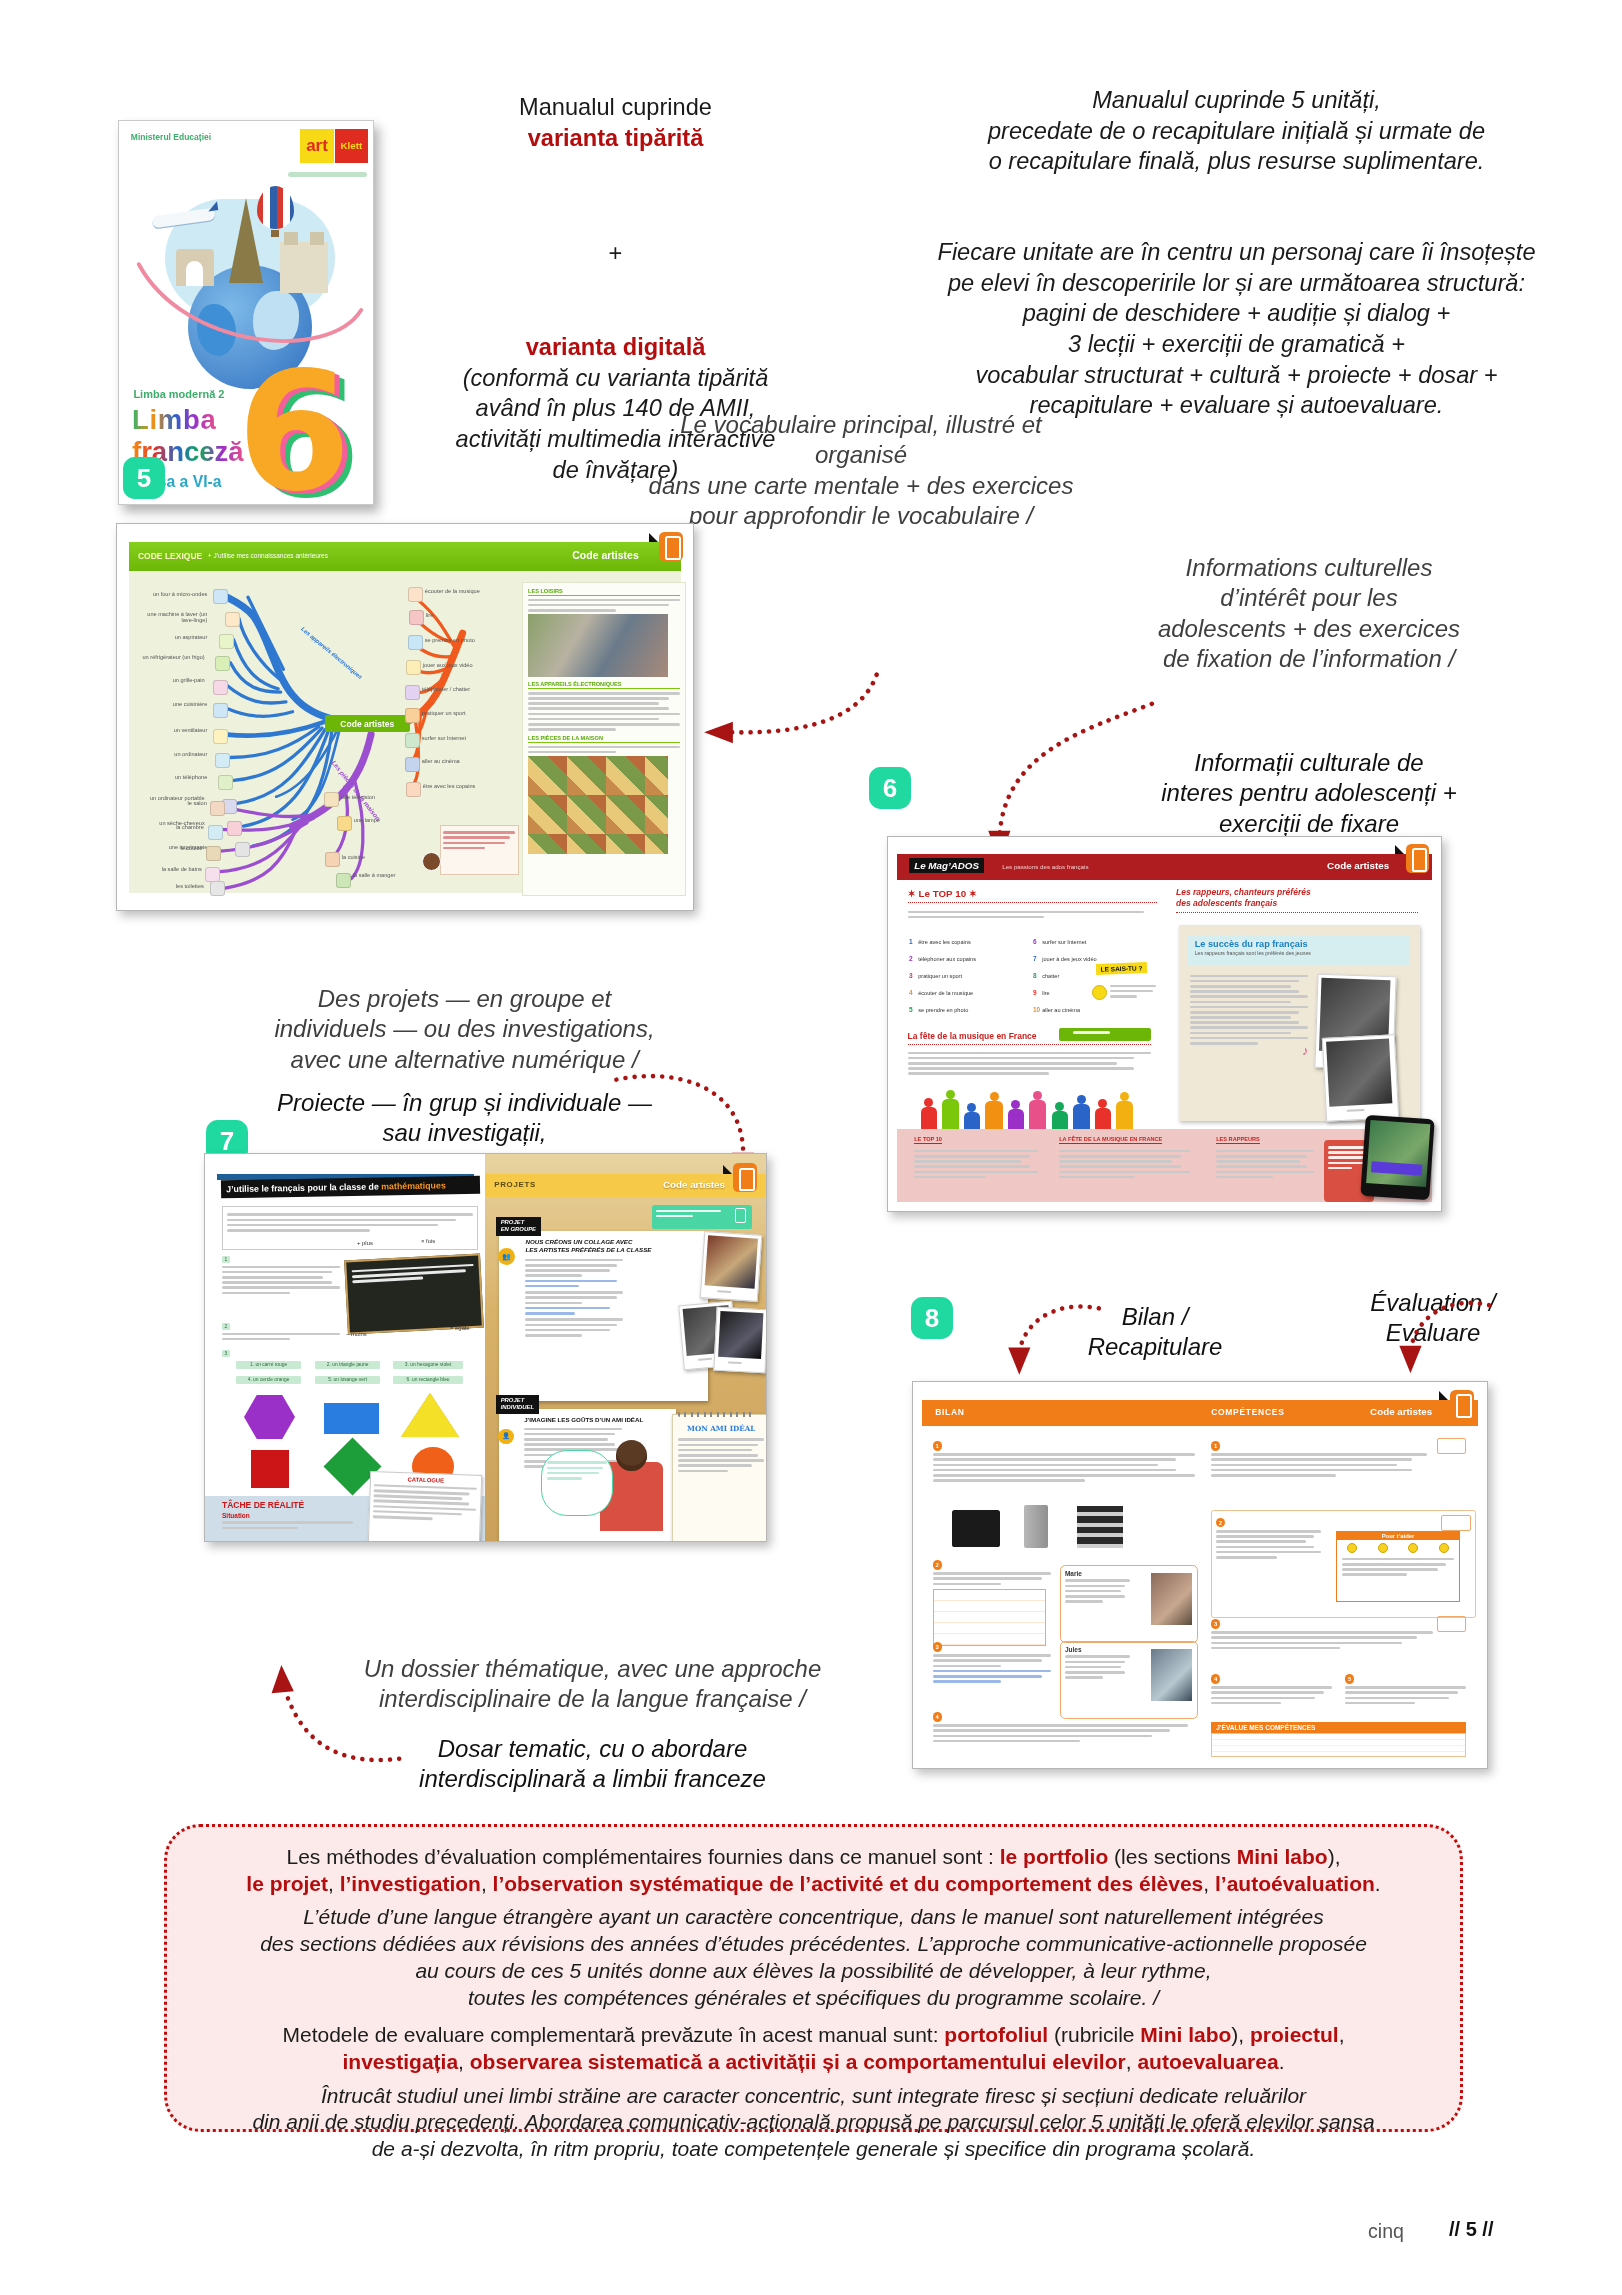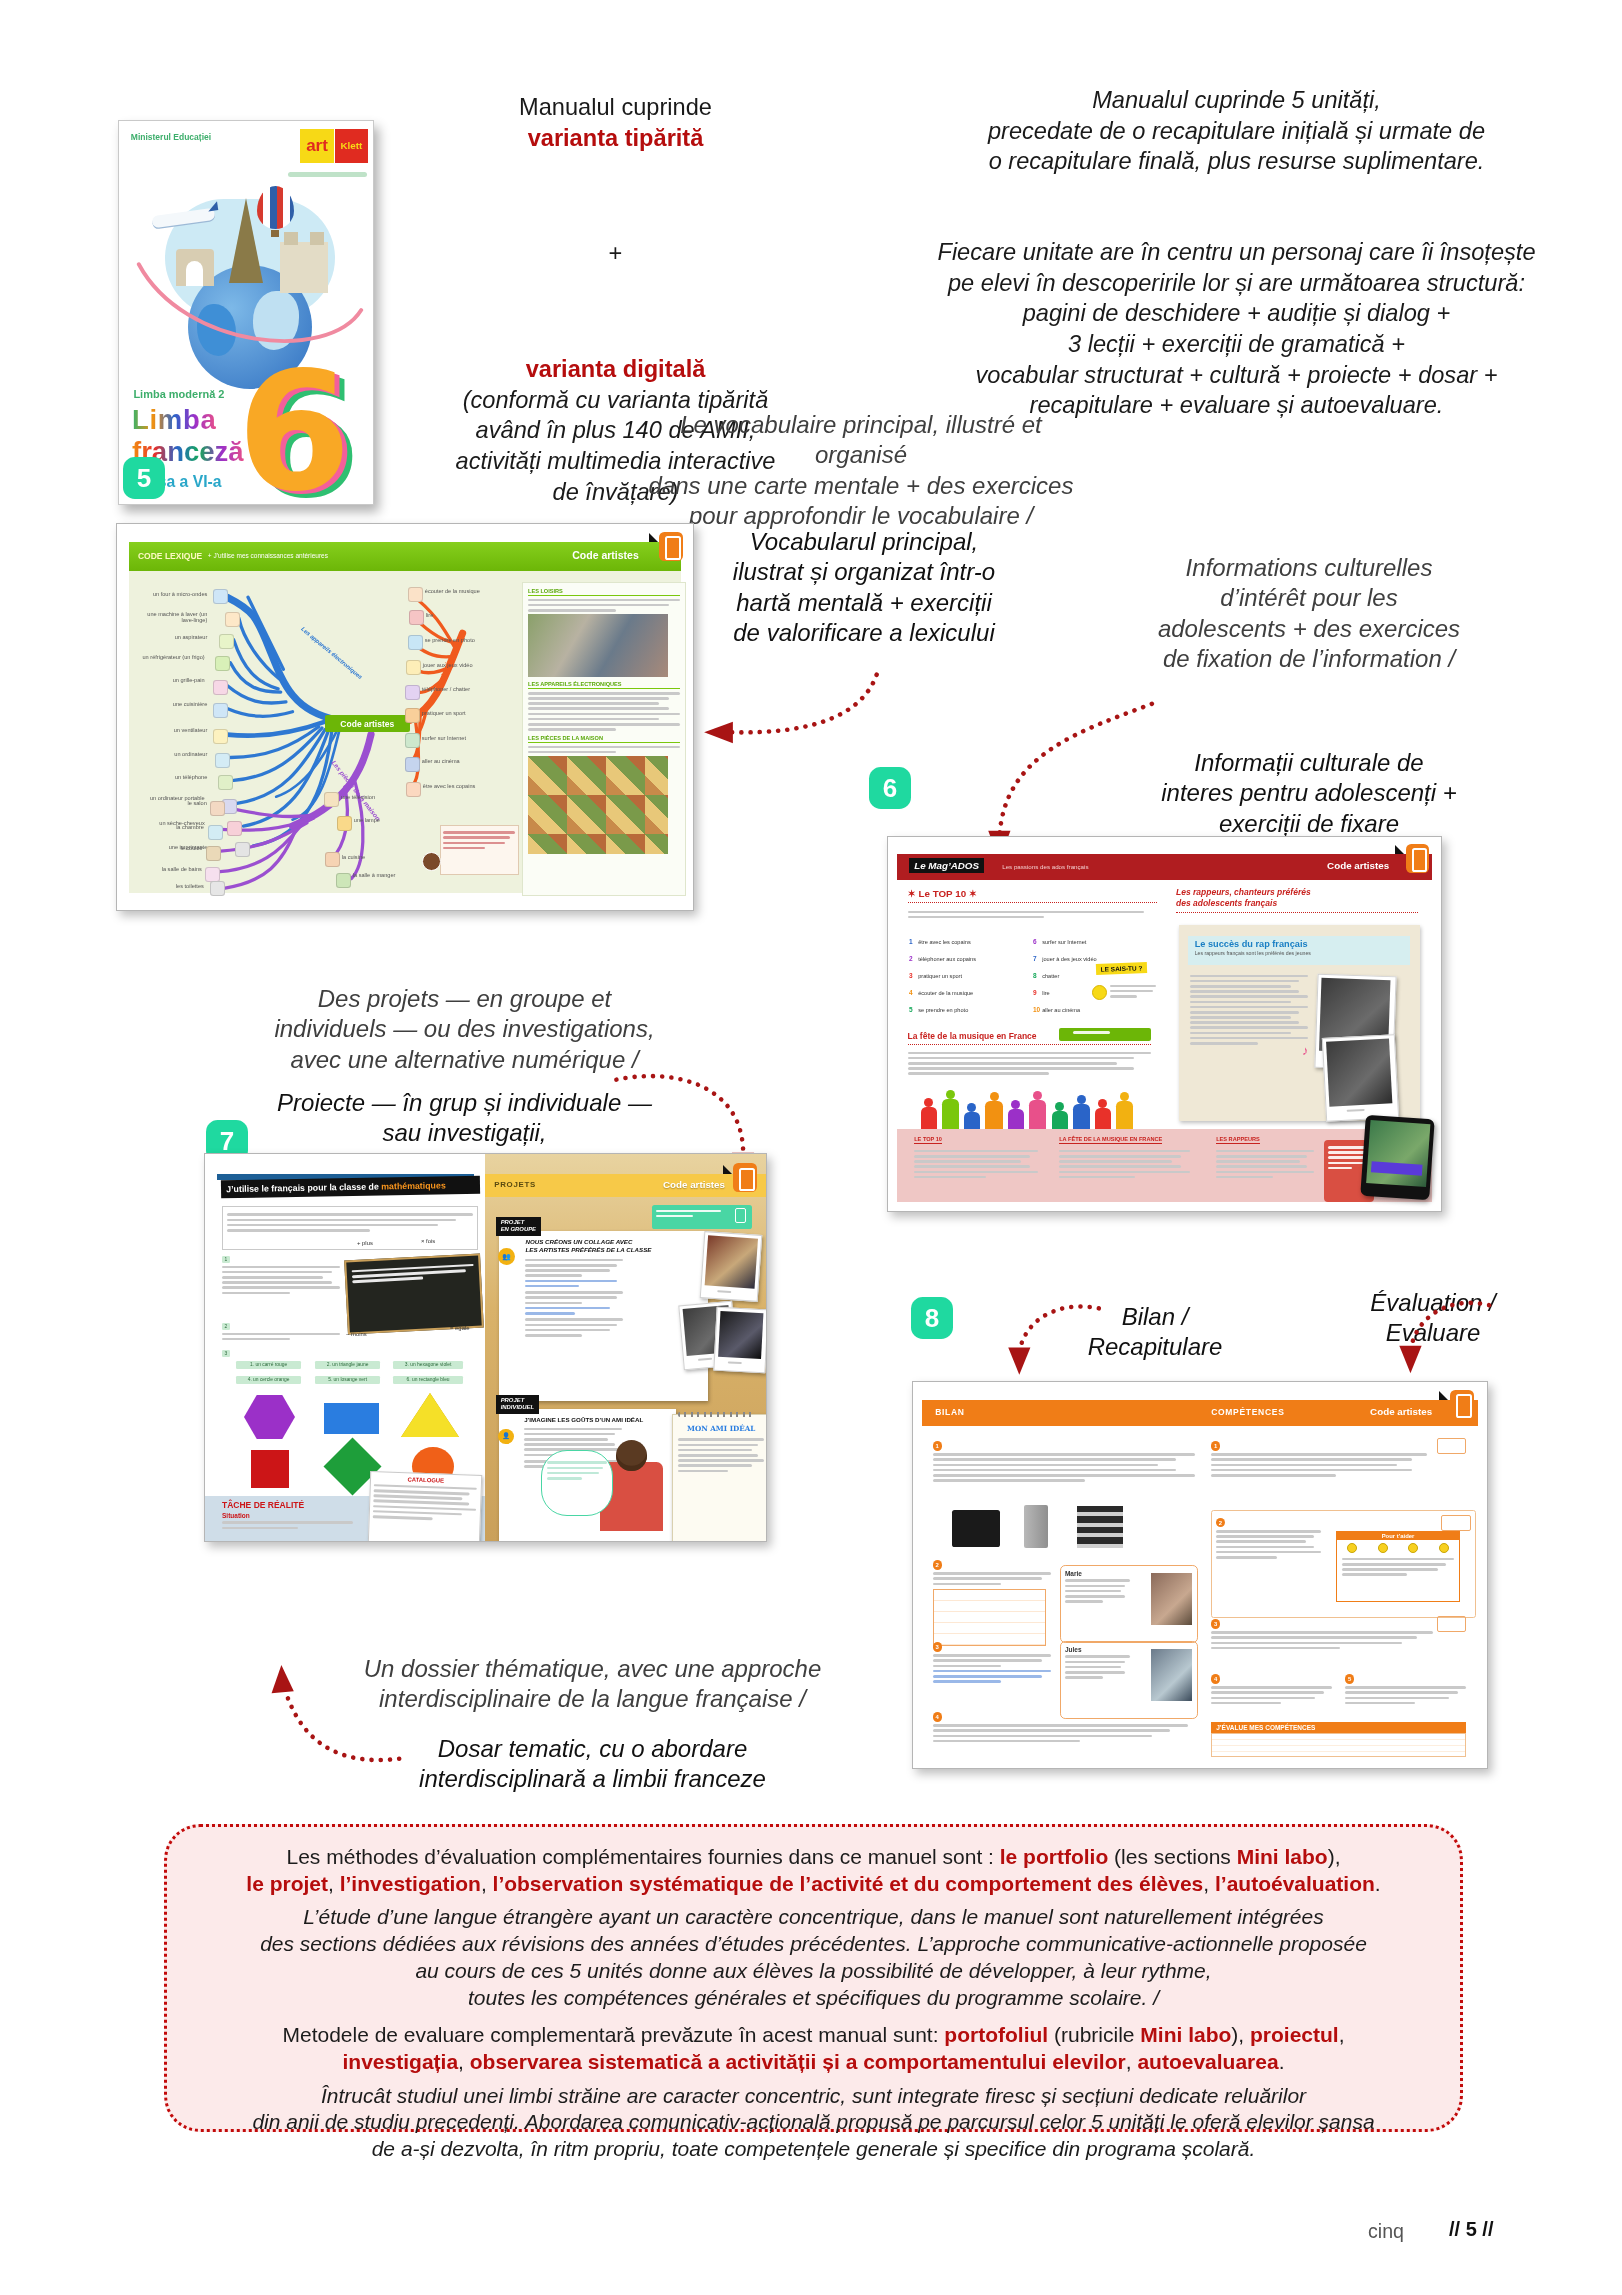--- a/index.html
+++ b/index.html
@@ -100,21 +100,21 @@
       <span class="six" style="right:11.8px; bottom:-18.3px; color:#2fbf71;">6</span>
       <span class="six" style="right:17px; bottom:-14.4px; color:#f45f9a;">6</span>
       <span class="six" style="right:22px; bottom:-10.5px; color:#f9a825;">6</span>
     </div>
   </div>
 
   <div class="abs center" style="left:393px; top:92px; width:445px;">
     <div class="intro">Manualul cuprinde</div>
     <div class="intro red-b">varianta tipărită</div>
     <div class="intro" style="margin-top:85px;">+</div>
-    <div class="intro red-b" style="margin-top:85px;">varianta digitală</div>
+    <div class="intro red-b" style="margin-top:63px;">varianta digitală</div>
     <div class="intro ml">(conformă cu varianta tipărită
 având în plus 140 de AMII,
 activități multimedia interactive
 de învățare)</div>
   </div>
 
   <div class="abs center" style="left:870px; top:85px; width:733px;">
     <div class="intro ml">Manualul cuprinde 5 unități,
 precedate de o recapitulare inițială și urmate de
 o recapitulare finală, plus resurse suplimentare.</div>
@@ -124,24 +124,20 @@
 3 lecții + exerciții de gramatică +
 vocabular structurat + cultură + proiecte + dosar +
 recapitulare + evaluare și autoevaluare.</div>
   </div>
 
   <div class="badge" style="left:123px; top:457px;">5</div>
 
   <div class="abs center fr-note ml" style="left:635px; top:410px; width:452px;">Le vocabulaire principal, illustré et organisé
 dans une carte mentale + des exercices
 pour approfondir le vocabulaire /</div>
-  <div class="abs center ro-note ml" style="left:661px; top:527px; width:406px;">Vocabularul principal,
-ilustrat și organizat într-o
-hartă mentală + exerciții
-de valorificare a lexicului</div>
 
   <svg class="abs dot-arrow" style="left:695px; top:664px;" width="196" height="92" viewBox="0 0 300 140">
     <path class="line" d="M278,16 C258,72 192,108 52,104"></path>
     <path class="head" d="M58,88 L14,104 L58,121 Z"></path>
   </svg>
 
   <section class="spread" style="left:116px; top:523px; width:576px; height:386px;">
     <div class="abs" style="left:11.8px; top:18.3px; width:552px; height:29px; background:linear-gradient(180deg,#86cf1d,#6cb607);">
       <span class="abs" style="left:9.2px; top:8.5px; color:#fdf9c4; font-weight:bold; font-size:8.5px;">CODE LEXIQUE</span>
       <span class="abs" style="left:79px; top:9.8px; color:#ffffff; font-size:6.5px;">+  J’utilise mes connaissances antérieures</span>

